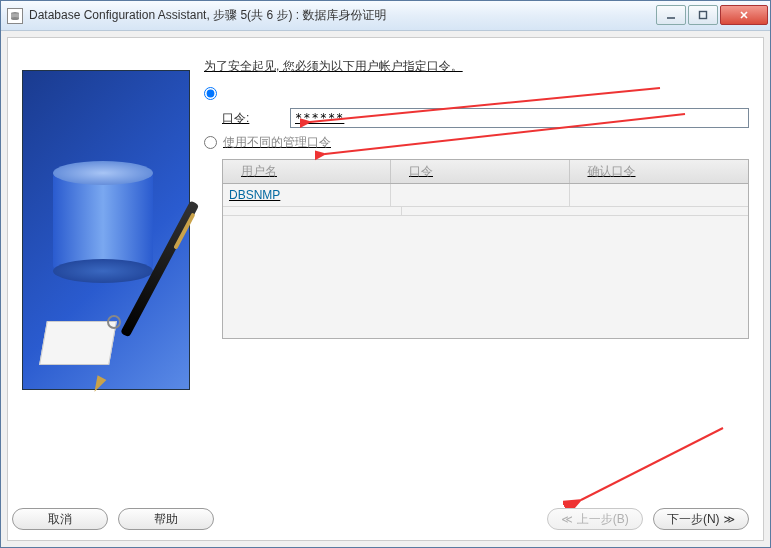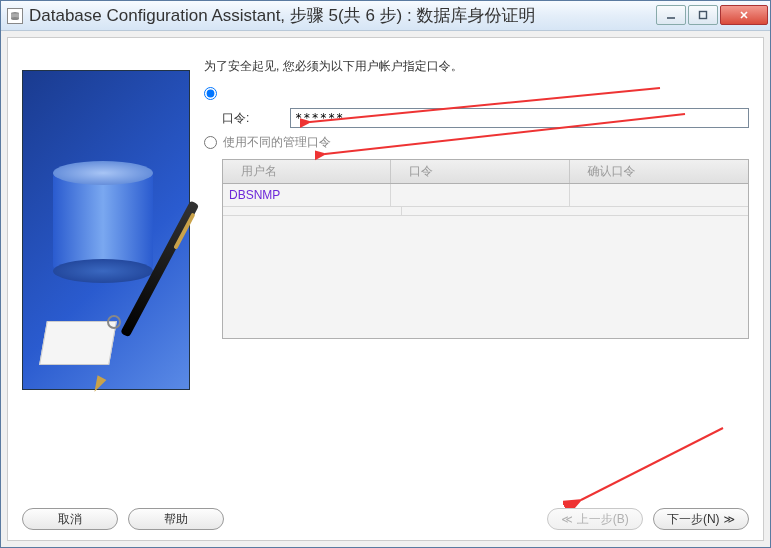--- a/index.html
+++ b/index.html
@@ -18,21 +18,21 @@
   display: flex; align-items: center; justify-content: space-between;
   padding-left: 6px;
 }
 .titlebar-left { display: flex; align-items: center; gap: 6px; }
 .app-icon {
   width: 16px; height: 16px;
   border: 1px solid #888; background: #fff;
   display: inline-flex; align-items: center; justify-content: center;
 }
 .app-icon svg { width: 10px; height: 10px; }
-.title-text { font-size: 17px; color: #333; }
+.title-text { font-size: 12px; color: #333; }
 .win-controls { display: flex; height: 22px; margin-right: 2px; }
 .win-btn {
   width: 30px; height: 20px; margin-left: 2px;
   border: 1px solid #8aa;
   background: linear-gradient(#f8fbfd,#dde8f2);
   display: inline-flex; align-items: center; justify-content: center;
   border-radius: 2px;
 }
 .win-btn.close { 
   width: 48px;
@@ -40,21 +40,21 @@
   border-color: #a33;
   color: #fff;
 }
 .win-btn svg { width: 10px; height: 10px; }
 
 .client {
   flex: 1; background: #fff; margin: 6px; border: 1px solid #ccc;
   display: flex; flex-direction: column; position: relative;
   padding: 10px 14px 10px 14px;
 }
-.top-row { display: flex; }
+.top-row { display: flex; text-decoration: underline; }
 .side-image {
   width: 168px; height: 320px;
   margin-top: 22px;
   background: linear-gradient(135deg,#1a3b8f 0%, #2a5bcf 60%, #5a8ae6 100%);
   border: 1px solid #234;
   position: relative;
   flex-shrink: 0;
 }
 
 .cyl {
@@ -96,24 +96,24 @@
   height: 180px;
   font-size:12px;
   background:#f4f4f4;
   overflow:hidden;
 }
 .tbl-head { display:flex; background: linear-gradient(#f0f0f0,#e0e0e0); border-bottom:1px solid #b0b0b0;}
 .tbl-head div { padding:3px 18px; color:#9a9a9a; border-right:1px solid #c8c8c8; font-size:12px;}
 .col1{width:32%;} .col2{width:34%;} .col3{flex:1; border-right:none !important;}
 .tbl-body {}
 .tbl-row { display:flex; border-bottom:1px solid #d8d8d8;}
-.tbl-row div { padding:4px 6px; color:#6d28d9; border-right:1px solid #d8d8d8;}
+.tbl-row div { padding:4px 6px; color:#0369a1; border-right:1px solid #d8d8d8;}
 
 .button-bar {
-  position: absolute; left: 14px; right: 14px; bottom: 10px;
+  position: absolute; left: 4px; right: 14px; bottom: 10px;
   display:flex; align-items:center; justify-content:space-between;
 }
 .left-buttons, .right-buttons { display:flex; gap:10px;}
 .btn {
   min-width: 96px; height: 22px;
   border: 1px solid #9a9a9a;
   border-radius: 11px;
   background: linear-gradient(#fdfdfd,#e9e9e9);
   font-size:12px; color:#333;
   display:inline-flex; align-items:center; justify-content:center;

